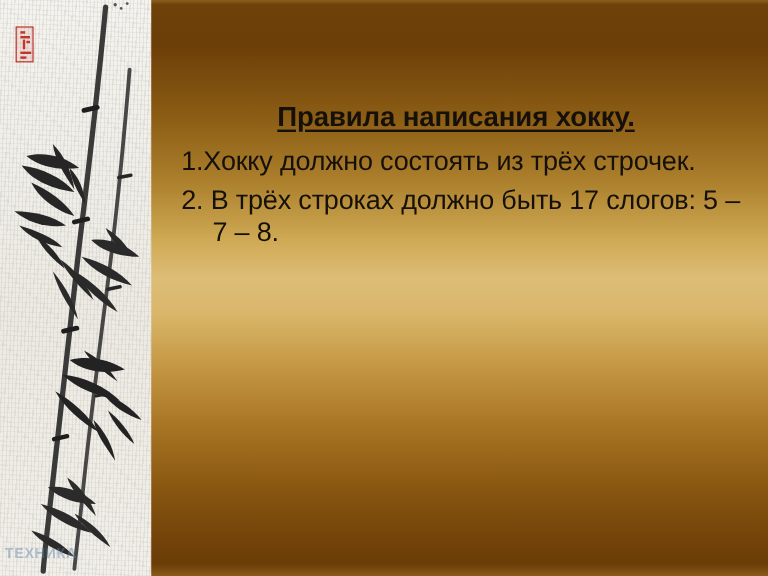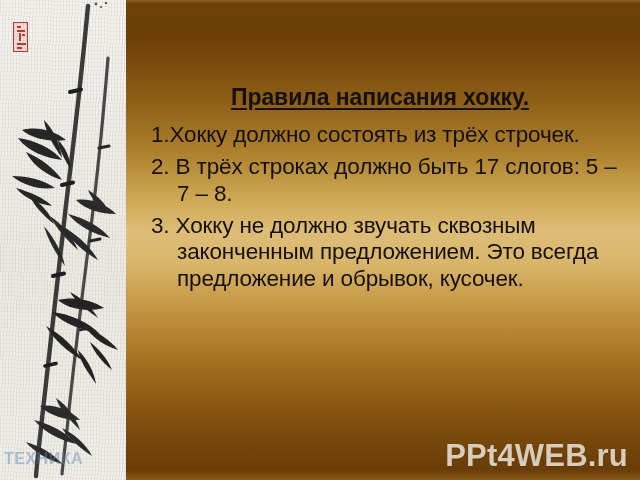--- a/index.html
+++ b/index.html
@@ -79,21 +79,21 @@
   .seal i:nth-child(2) { left: 3px;  top: 7px;  width: 8px; height: 1.6px; }
   .seal i:nth-child(3) { left: 5px;  top: 10px; width: 1.6px; height: 8px; }
   .seal i:nth-child(4) { left: 8px;  top: 11px; width: 3px; height: 1.6px; }
   .seal i:nth-child(5) { left: 3px;  top: 20px; width: 9px; height: 1.6px; }
   .seal i:nth-child(6) { left: 3px;  top: 24px; width: 5px; height: 1.6px; }
 
   .art-watermark {
     position: absolute;
     left: 4px;
     bottom: 12px;
-    font-size: 16px;
+    font-size: 12px;
     letter-spacing: .5px;
     font-weight: bold;
     color: rgba(96,134,168,.45);
     white-space: nowrap;
     user-select: none;
   }
 
   
   .content {
     position: absolute;
@@ -231,19 +231,17 @@
     <div class="art-watermark">ТЕХНИКА</div>
   </div>
 
   <div class="content">
 
     <h1 class="rules-title">Правила написания хокку.</h1>
 
     <div class="rules-list">
       <p class="rule-item">1.Хокку должно состоять из трёх строчек.</p>
       <p class="rule-item">2. В трёх строках должно быть 17 слогов: 5 – 7 – 8.</p>
-      <p class="rule-item">3. Хокку не должно звучать сквозным законченным предложением. Это всегда предложение и обрывок, кусочек.</p>
     </div>
   </div>
 
-  <div class="brand-watermark">PPt4WEB.ru</div>
 
 </div>
 
 </body></html>

